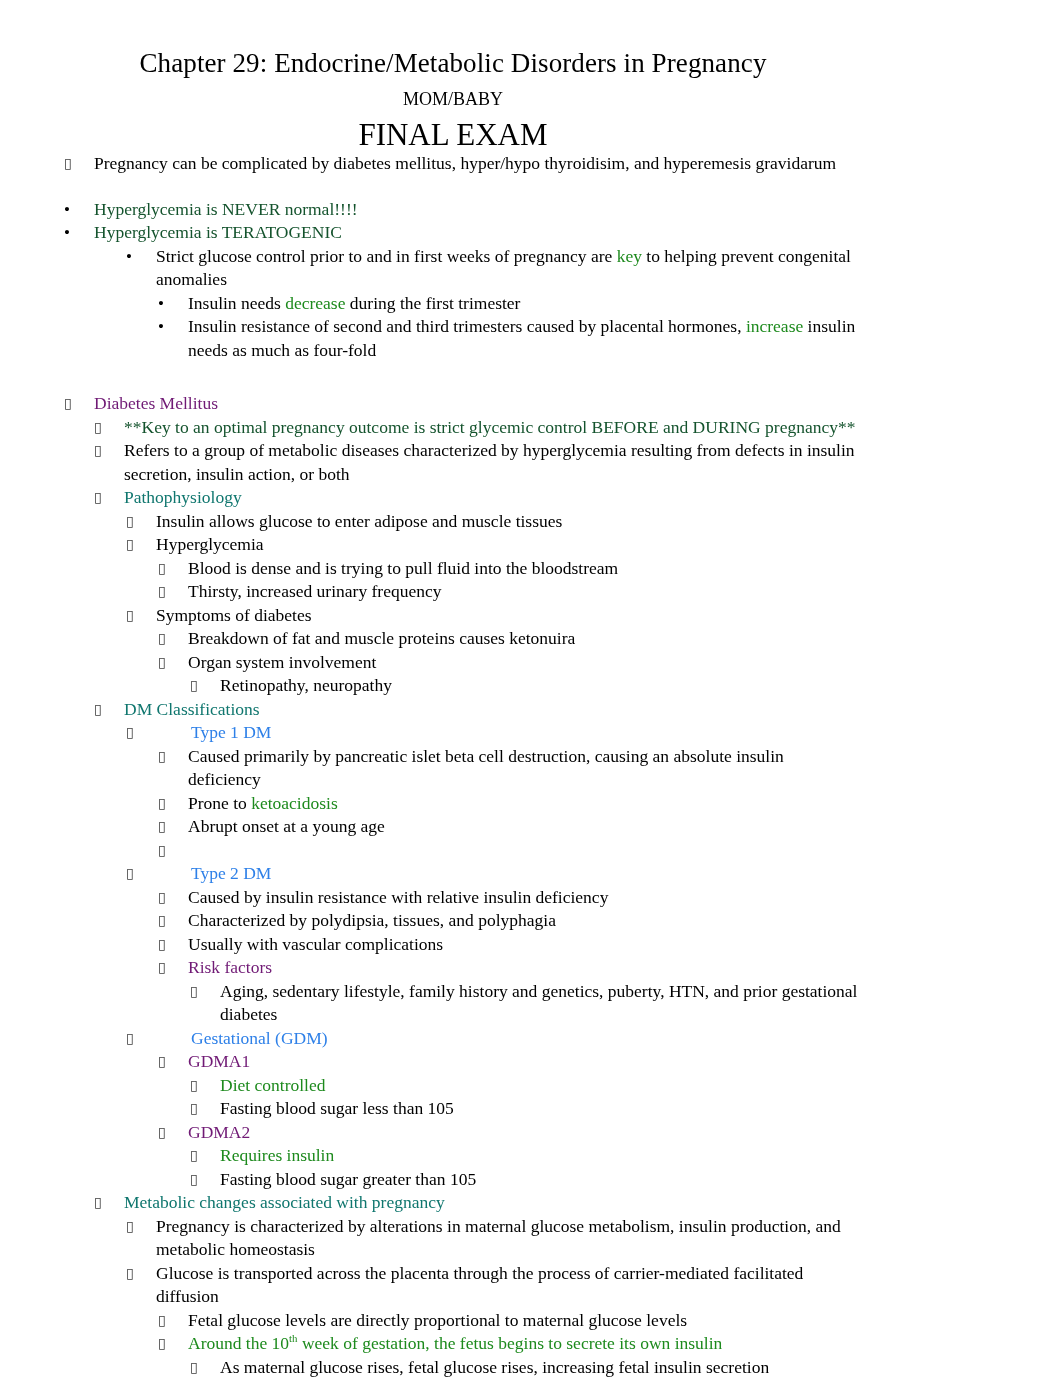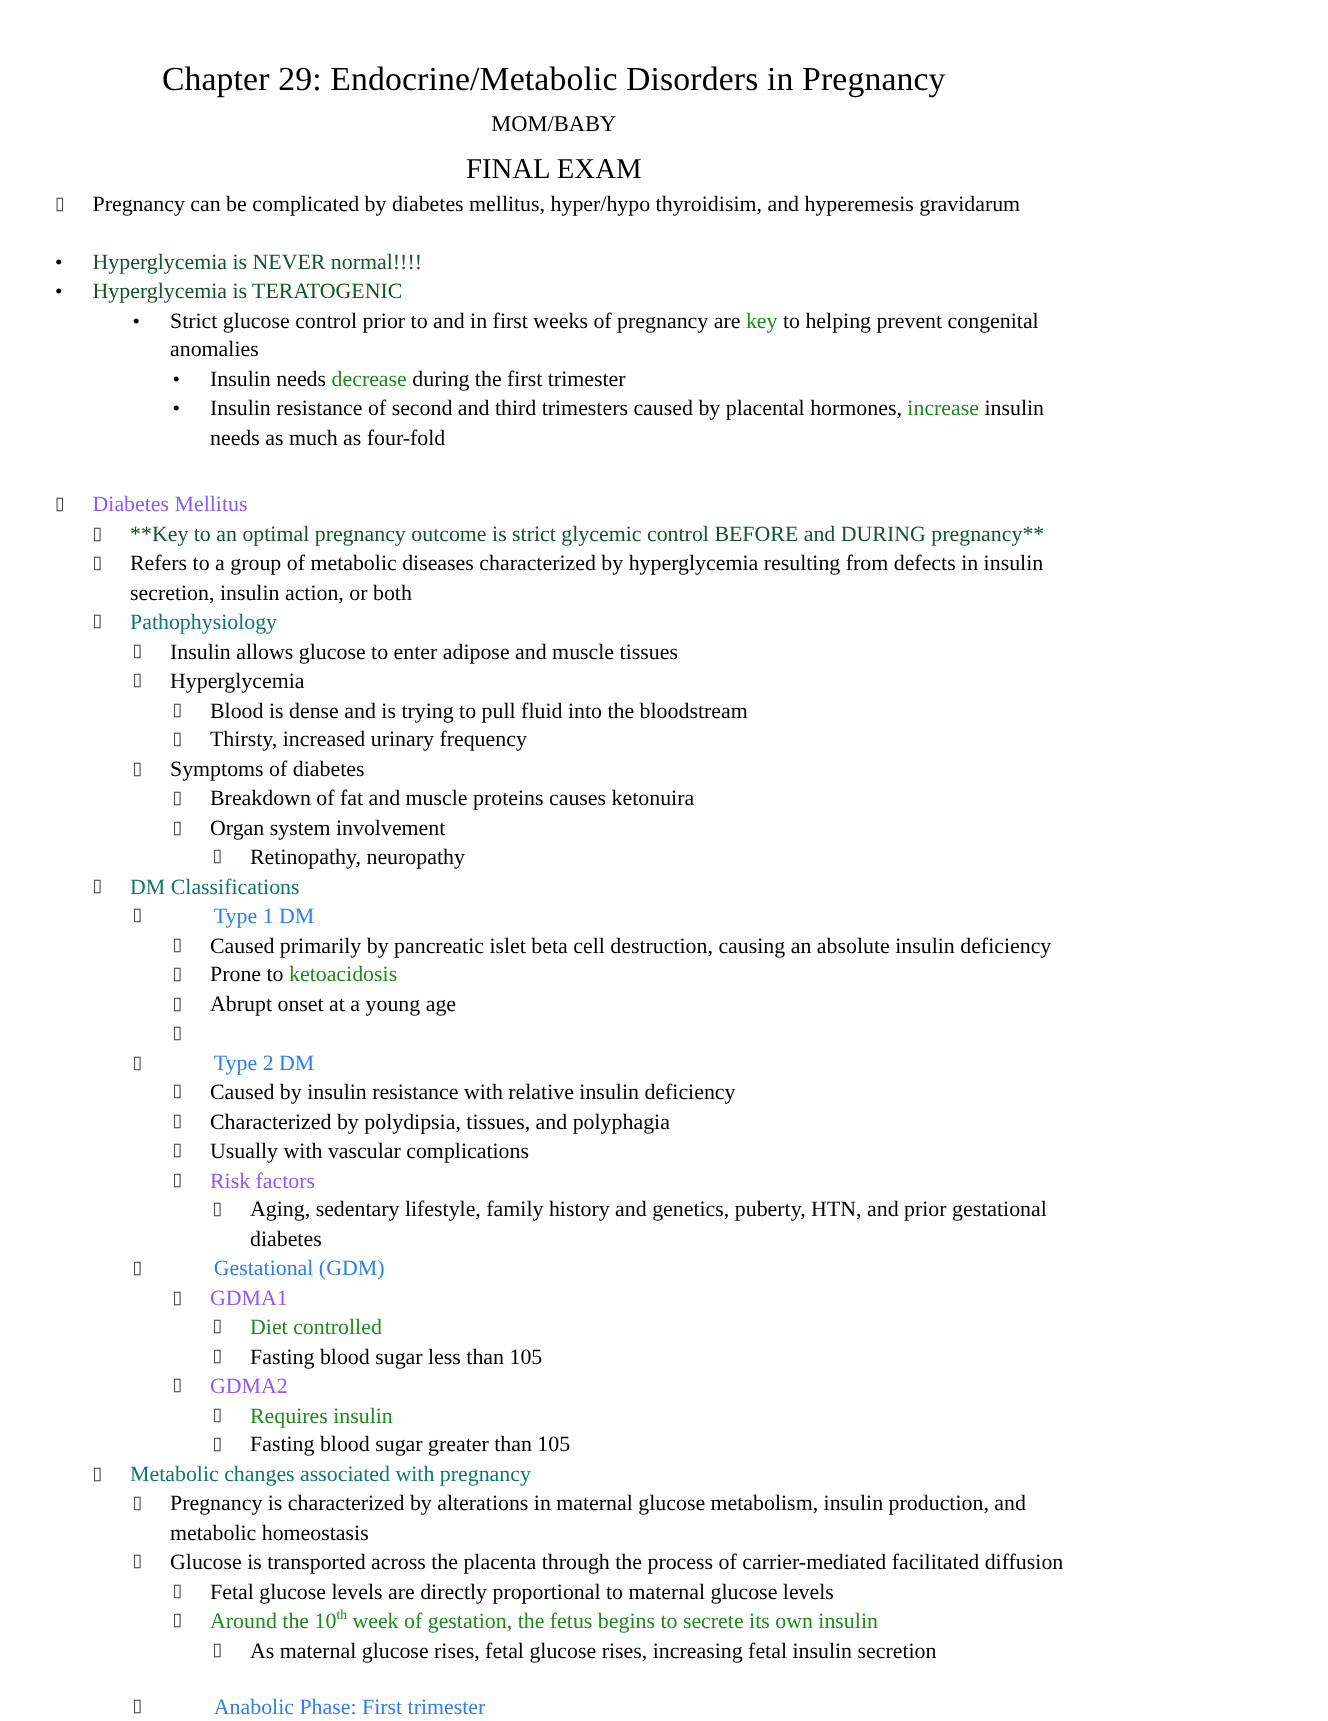--- a/index.html
+++ b/index.html
@@ -12,36 +12,36 @@
     height: 1377px;
     font-family: "Liberation Serif", "DejaVu Serif", serif;
     color: #000000;
     -webkit-font-smoothing: antialiased;
   }
   .page {
     position: relative;
     width: 920px;
     height: 1377px;
     box-sizing: border-box;
-    padding: 44px 62px 0 28px;
+    padding: 44px 62px 0 48px;
   }
 
   
   .title-block { text-align: center; }
   .title-line-1 {
     font-size: 27px;
     line-height: 38px;
     letter-spacing: 0.1px;
   }
   .title-line-2 {
     font-size: 18px;
     line-height: 35px;
   }
   .title-line-3 {
-    font-size: 23px;
+    font-size: 31px;
     line-height: 35px;
   }
 
   
   .row {
     display: flex;
     align-items: flex-start;
     font-size: 17.5px;
     line-height: 23.5px;
     margin: 0;
@@ -72,21 +72,21 @@
   
   .lv0  { padding-left: 16px; }
   .lv1  { padding-left: 46px; }
   .lv2  { padding-left: 78px; }
   .lv3  { padding-left: 110px; }
   .lv4  { padding-left: 142px; }
 
   
   .c-red   { color: #14532d; }
   .c-green { color: #1d8a1d; }
-  .c-blue  { color: #8b5cf6; }
+  .c-blue  { color: #701a75; }
   .c-lblue { color: #2e80e8; margin-left: 35px; }
   .c-teal  { color: #0f766e; }
 
   sup { font-size: 0.62em; vertical-align: super; line-height: 0; }
   .spacer-md { height: 22px; }
   .spacer-lg { height: 30px; }
 </style>
 </head>
 <body>
 

